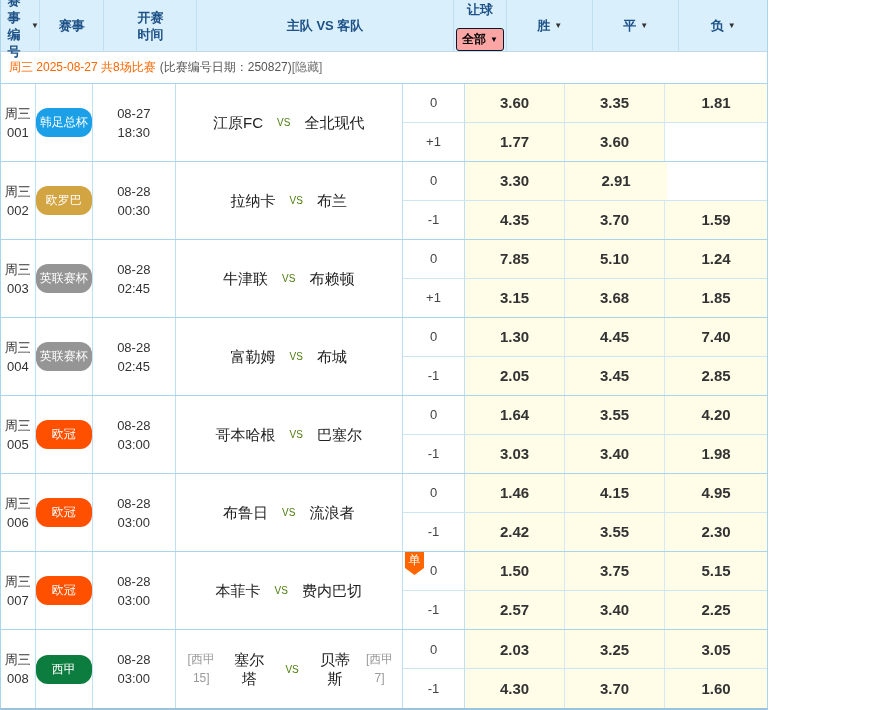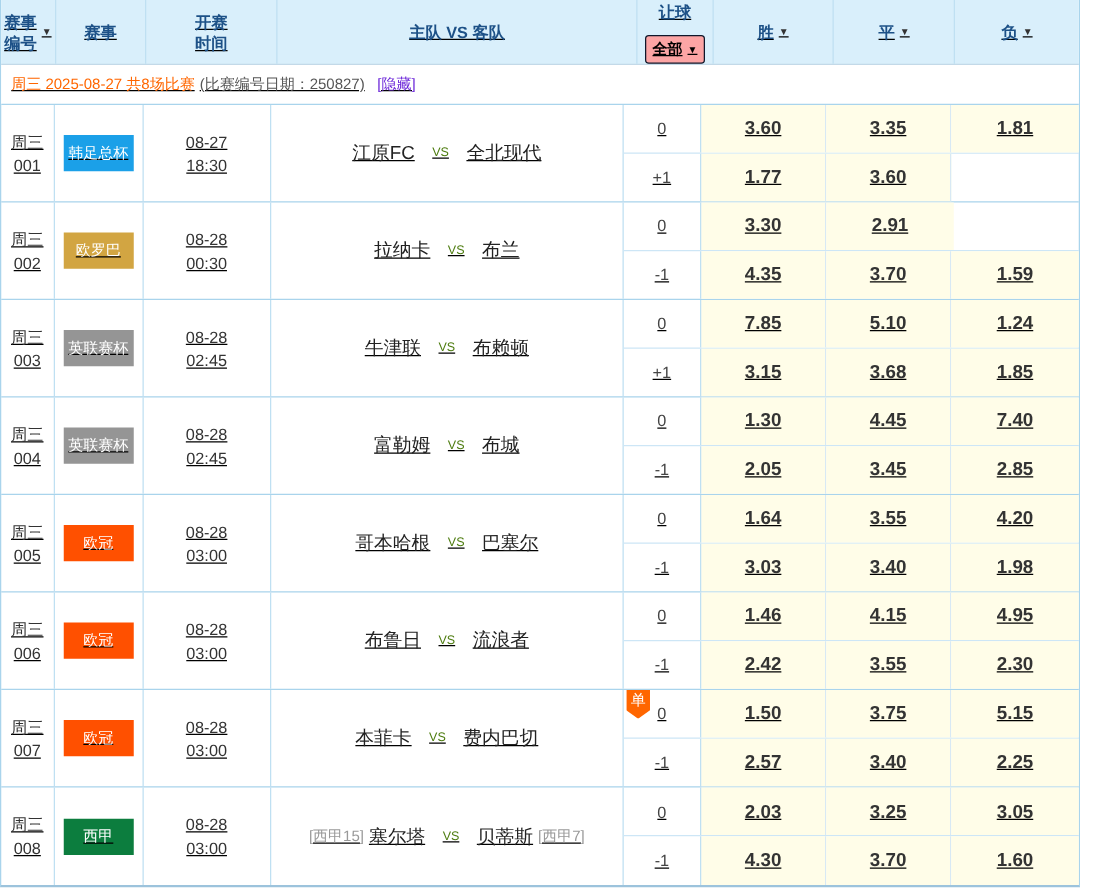--- a/index.html
+++ b/index.html
@@ -2,25 +2,24 @@
 <html><head>
 <meta charset="utf-8">
 <style>
   * { margin:0; padding:0; box-sizing:border-box; }
   body {
     font-family: "Liberation Sans", "DejaVu Sans", sans-serif;
     background:#fff;
     width:892px;
   }
   .board {
-    width:864px;
+    width:768px;
     border-left:1px solid #a9d4ec;
     border-right:1px solid #a9d4ec;
     border-bottom:2px solid #9cc3dc;
-    text-decoration:underline;
   }
   
   .thead {
     display:flex;
     height:52px;
     background:#d9effb;
     border-bottom:1px solid #c3d9e8;
     color:#1d5187;
     font-size:13px;
     font-weight:bold;
@@ -67,21 +66,21 @@
     height:32px;
     display:flex;
     align-items:center;
     padding-left:8px;
     font-size:12px;
     border-bottom:1px solid #a9d4ec;
     background:#fff;
   }
   .date-orange { color:#ff6600; }
   .date-note   { color:#555; margin-left:4px; }
-  .hide-link   { color:#6d28d9; margin-left:10px; cursor:pointer; text-decoration:none; }
+  .hide-link   { color:#737373; margin-left:0; cursor:pointer; text-decoration:none; }
   
   .match-row {
     display:flex;
     height:78px;
     border-bottom:1px solid #a9d4ec;
   }
   .match-row:last-child { border-bottom:none; }
   .cell {
     border-right:1px solid #bfe0f2;
     display:flex;
@@ -90,21 +89,21 @@
     justify-content:center;
     font-size:13px;
     color:#333;
     line-height:19px;
     text-align:center;
   }
   .league-badge {
     display:inline-block;
     width:56px;
     padding:5px 0;
-    border-radius:0;
+    border-radius:12px;
     color:#fff;
     font-size:12px;
     text-align:center;
     cursor:pointer;
     white-space:nowrap;
     overflow:hidden;
   }
   .cell.c-teams { flex-direction:row; font-size:15px; color:#222; }
   .team-tag { color:#999; font-size:12px; margin:0 4px; }
   .vs { margin:4px 14px; font-size:10px; color:#4d7c0f; }

